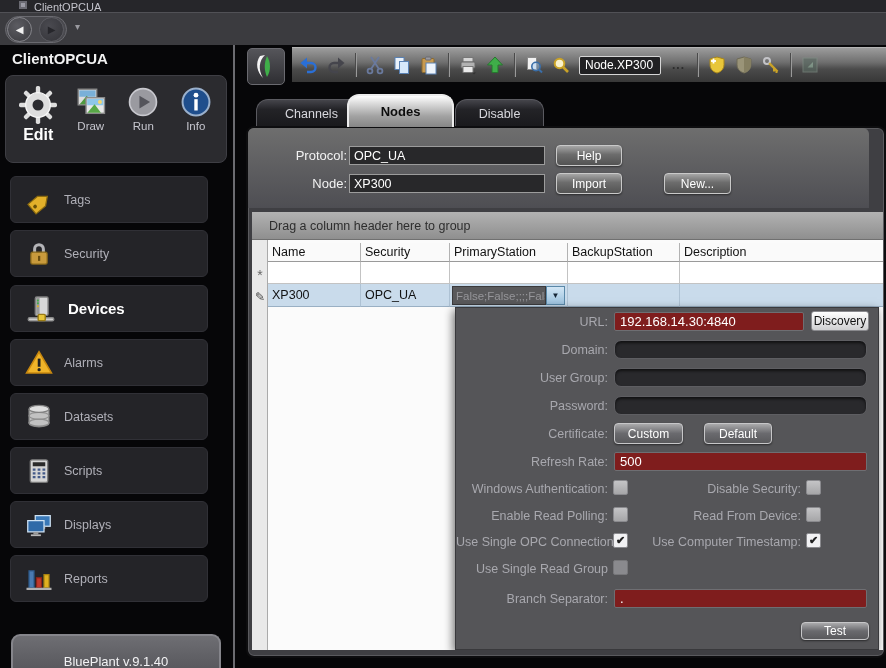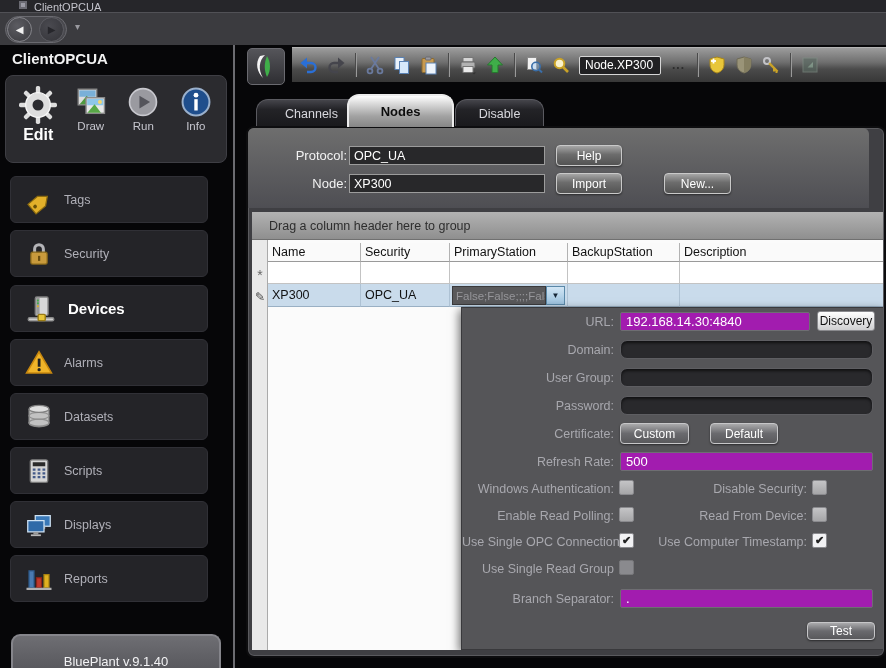--- a/index.html
+++ b/index.html
@@ -69,23 +69,23 @@
     border-left:1px solid #c3c3c3;border-bottom:1px solid #c3c3c3;background:#fff;}
   .gcell.hdr{background:#fafafa;border-bottom:1px solid #9a9a9a;border-left:1px solid #b2b2b2;}
   .gcell.selrow{background:#c9dbeb;border-bottom:1px solid #9ab0c4;border-left:1px solid #aec2d4;}
   .ddbox{position:absolute;left:200px;top:157px;width:94px;height:19px;background:#59595b;border:1px solid #3a3a3c;
     color:#96969a;font-size:11.5px;line-height:18px;padding:0 3px;white-space:nowrap;overflow:hidden;}
   .ddbtn{position:absolute;left:294px;top:157px;width:19px;height:19px;background:linear-gradient(#d2e6f5,#9cc2de);
     border:1px solid #5a88a8;display:flex;align-items:center;justify-content:center;font-size:8px;color:#152535;}
 
   
   .props{position:absolute;left:203px;top:67px;width:424px;height:343px;background:#555558;border:1px solid #39393c;
-    box-shadow:-2px 3px 9px rgba(0,0,0,.55);margin-left:6px;}
+    box-shadow:-2px 3px 9px rgba(0,0,0,.55);}
   .plabel{position:absolute;left:0;width:152px;height:19px;line-height:19px;text-align:right;color:#a8a8ae;font-size:12.5px;white-space:nowrap;}
-  .pinput{position:absolute;left:158px;height:19px;background:#a21caf;border:1px solid #6e6e72;border-radius:2px;
+  .pinput{position:absolute;left:158px;height:19px;background:#7f1d1d;border:1px solid #6e6e72;border-radius:2px;
     color:#fff;font-size:13px;padding:0 5px;width:253px;}
   .pinput.empty{background:#29292c;border-radius:7px;border:1px solid #5e5e62;box-shadow:inset 0 2px 3px rgba(0,0,0,.6);}
   .pbtn{position:absolute;height:21px;background:linear-gradient(#aaaaac,#6a6a6e 50%,#59595c);border:1px solid #c6c6c8;
     border-radius:4px;color:#fff;font-size:12px;display:flex;align-items:center;justify-content:center;box-shadow:0 1px 2px rgba(0,0,0,.5);}
   .discbtn{position:absolute;left:355px;width:58px;height:20px;background:linear-gradient(#ffffff,#cfcfd1);
     border:1px solid #8a8a8e;border-radius:3px;color:#111;font-size:12px;display:flex;align-items:center;justify-content:center;}
   .cb{position:absolute;width:15px;height:15px;border:1px solid #8a8a8e;border-radius:2px;
     background:linear-gradient(#c4c4c6,#a6a6a8);display:flex;align-items:center;justify-content:center;
     font-size:11px;font-weight:bold;color:#222;line-height:13px;}
   .cb.checked{background:#f2f2f4;}

